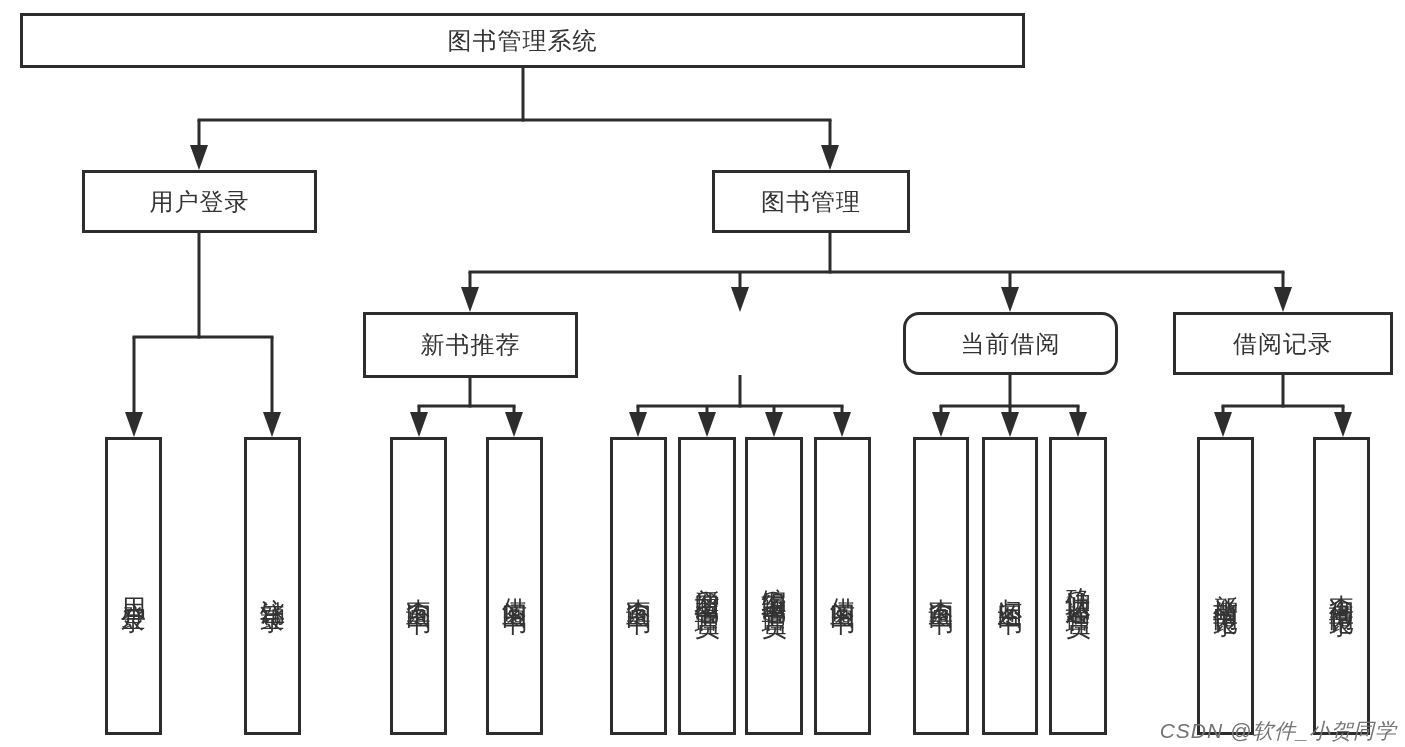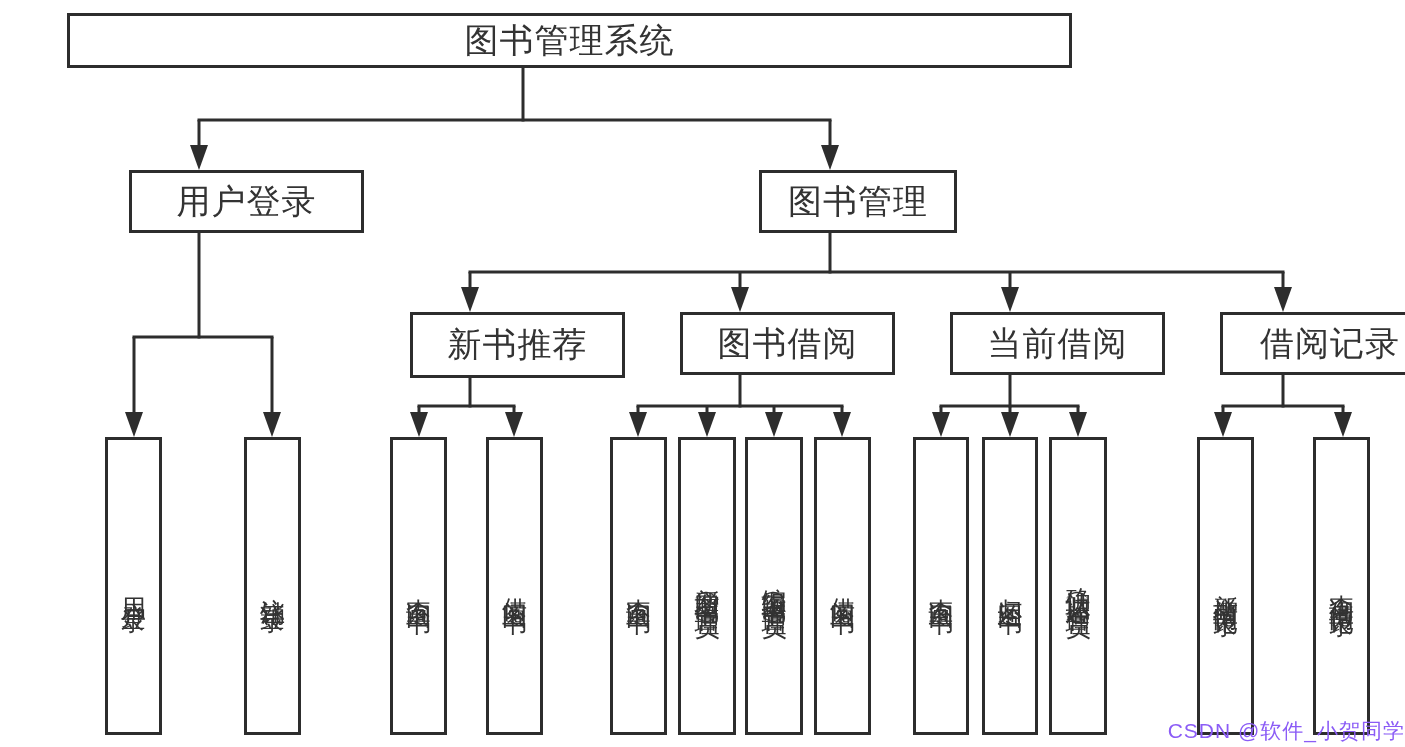--- a/index.html
+++ b/index.html
@@ -26,43 +26,43 @@
     box-sizing: border-box;
     border: 3px solid #2d2d2d;
     background: #ffffff;
     display: flex;
     align-items: center;
     justify-content: center;
     color: #333333;
     z-index: 2;
   }
   .hnode {
-    font-size: 34px;
+    font-size: 24px;
     letter-spacing: 1px;
     white-space: nowrap;
-    margin-left: 47px;
   }
   .vnode {
     font-size: 25px;
   }
   .vnode .vtext {
     writing-mode: vertical-rl;
     letter-spacing: 4px;
     line-height: 1;
     white-space: nowrap;
   }
   .watermark {
     position: absolute;
-    right: 0;
+    right: 8px;
     bottom: 2px;
     font-size: 21px;
-    color: #8b5cf6;
+    color: #737373;
     letter-spacing: 1px;
     z-index: 5;
     white-space: nowrap;
+    font-style: italic;
   }
 </style>
 </head>
 <body>
 
 <div id="stage">
 
   <svg id="wires" width="1405" height="747">
     <g stroke="#2d2d2d" stroke-width="3" fill="#2d2d2d">
 
@@ -134,24 +134,21 @@
   <div class="node hnode" style="left:82px; top:170px; width:235px; height:63px;">
     <span>用户登录</span>
   </div>
   <div class="node hnode" style="left:712px; top:170px; width:198px; height:63px;">
     <span>图书管理</span>
   </div>
 
   <div class="node hnode" style="left:363px; top:312px; width:215px; height:66px;">
     <span>新书推荐</span>
   </div>
-  <div class="node hnode" style="left:633px; top:312px; width:215px; height:63px;">
-    <span>图书借阅</span>
-  </div>
-  <div class="node hnode" style="left:903px; top:312px; width:215px; height:63px;">
+  <div class="node hnode" style="left:903px; top:312px; width:215px; height:63px;border-radius:16px;">
     <span>当前借阅</span>
   </div>
   <div class="node hnode" style="left:1173px; top:312px; width:220px; height:63px;align-items:center;">
     <span>借阅记录</span>
   </div>
 
   <div class="node vnode" style="left:105px; top:437px; width:57px; height:298px;">
     <span class="vtext">用户登录</span>
   </div>
   <div class="node vnode" style="left:244px; top:437px; width:57px; height:298px;">

